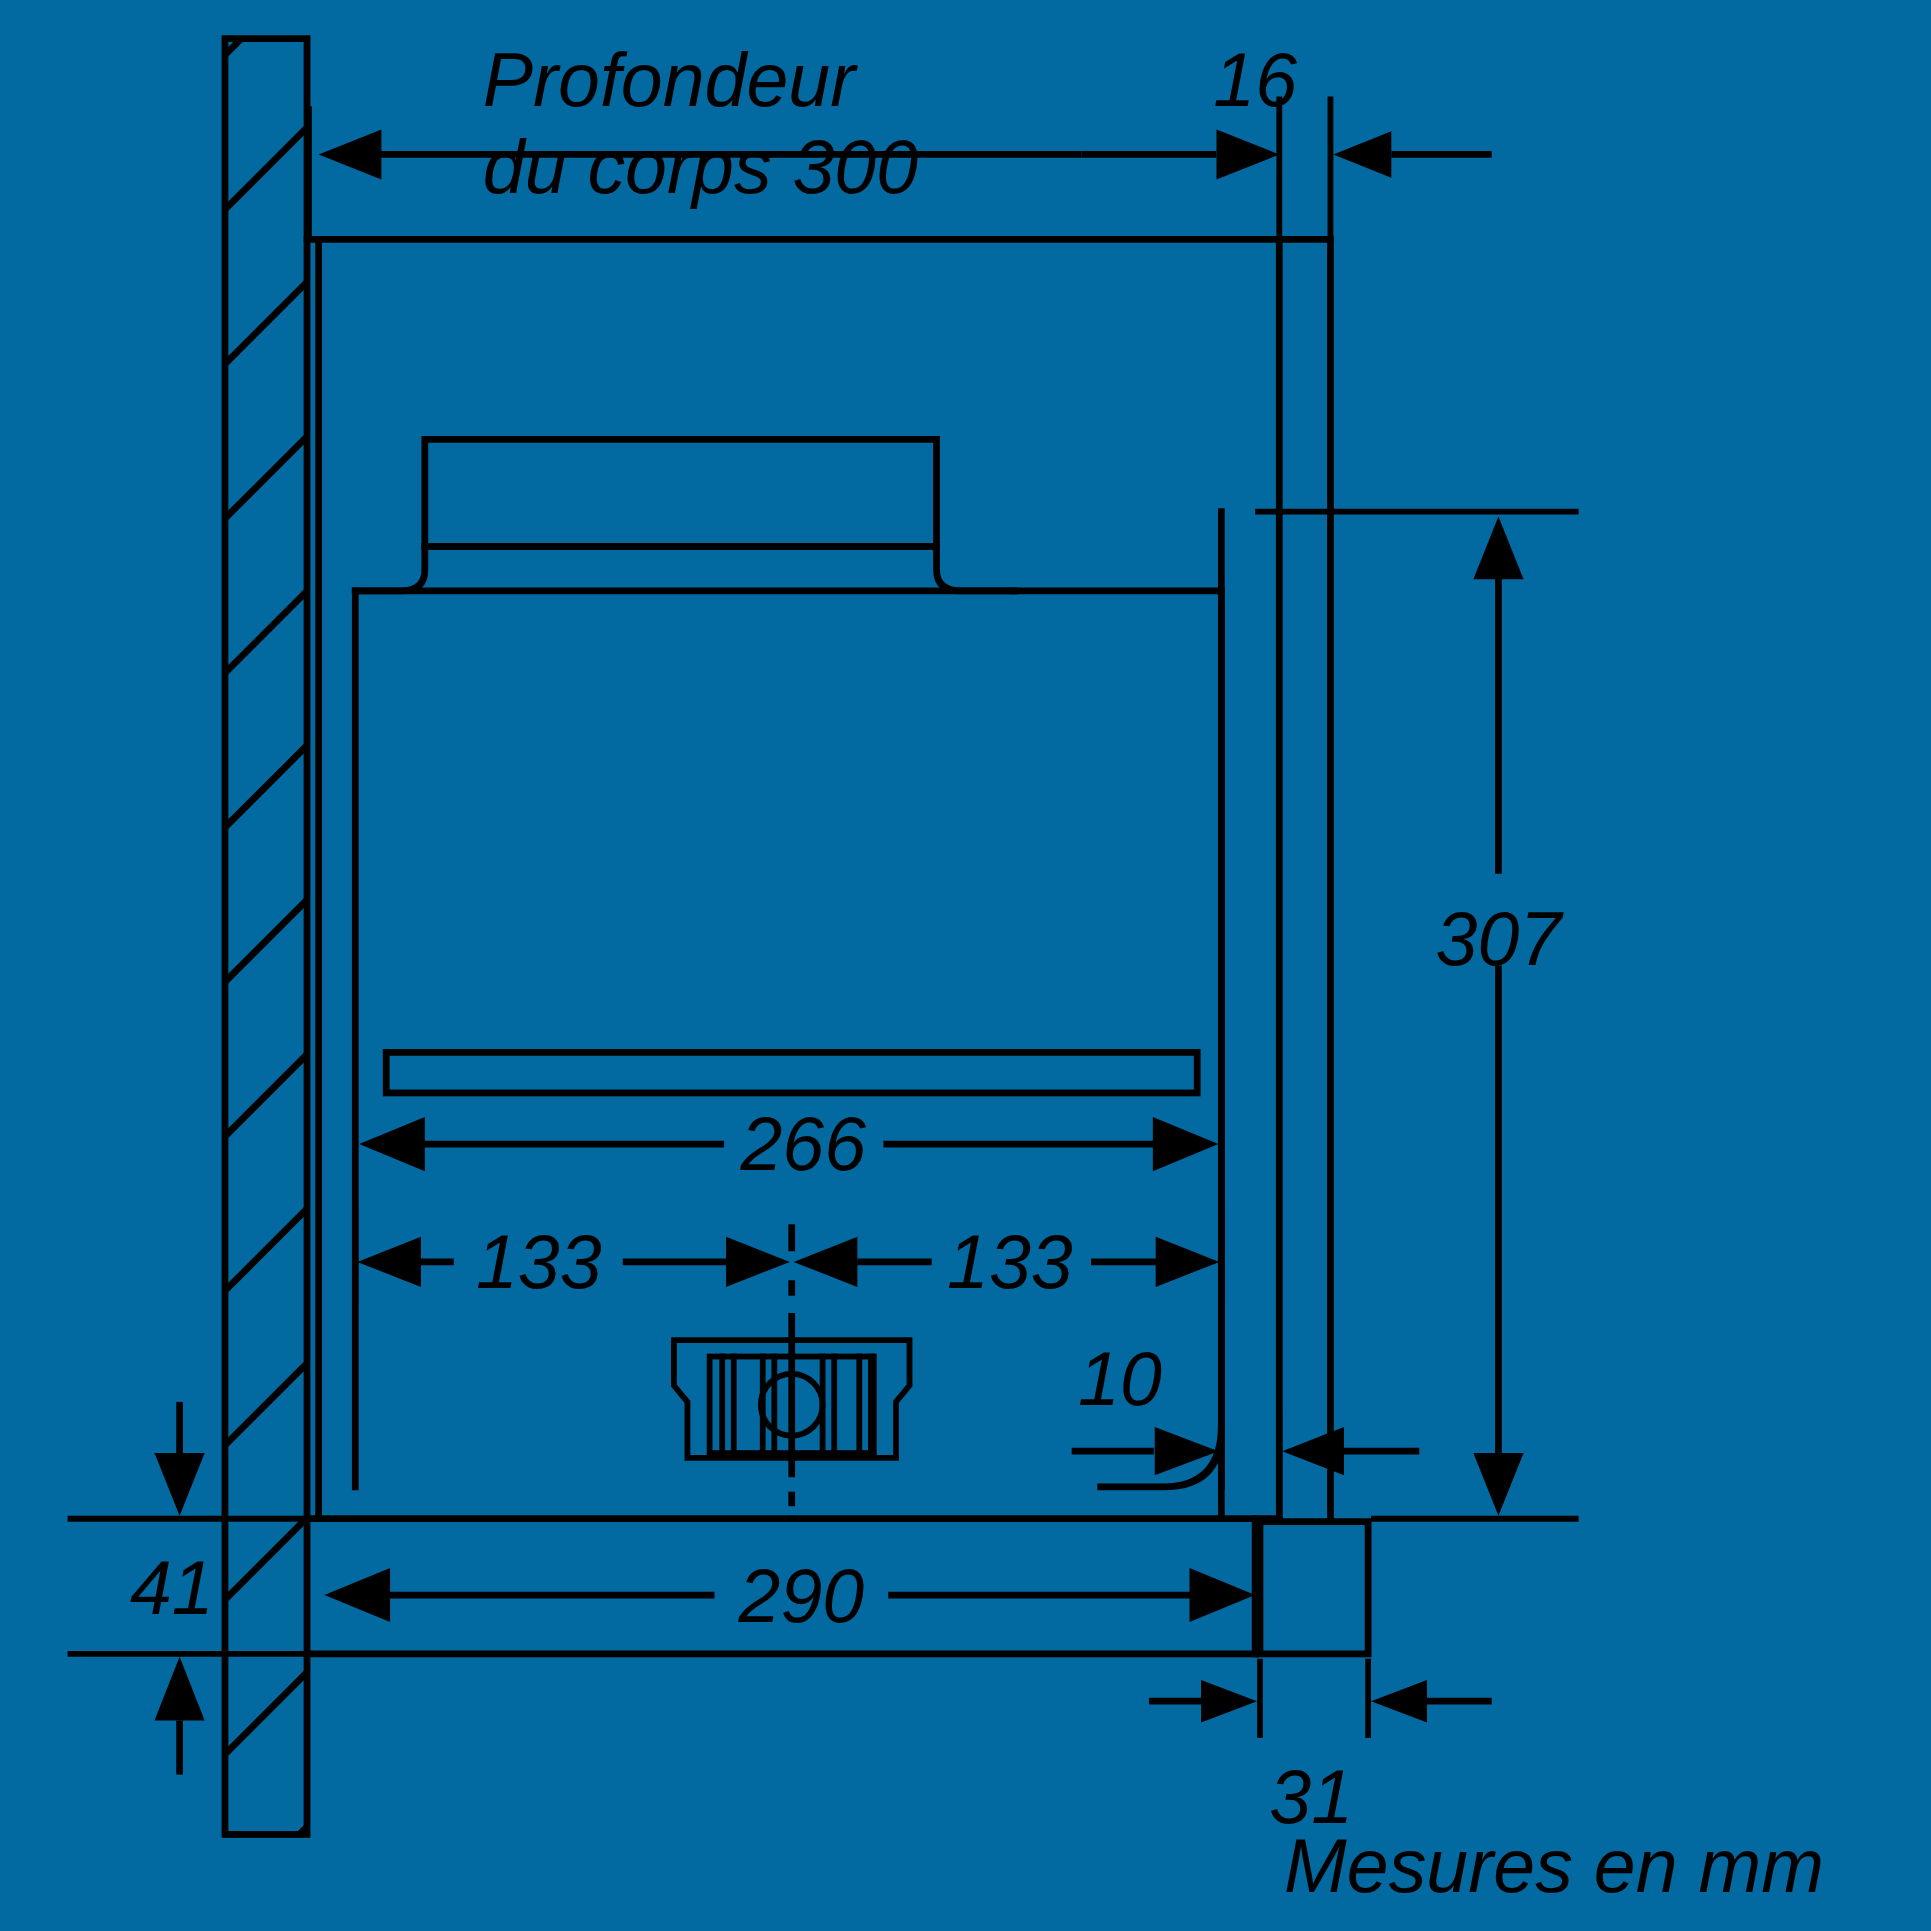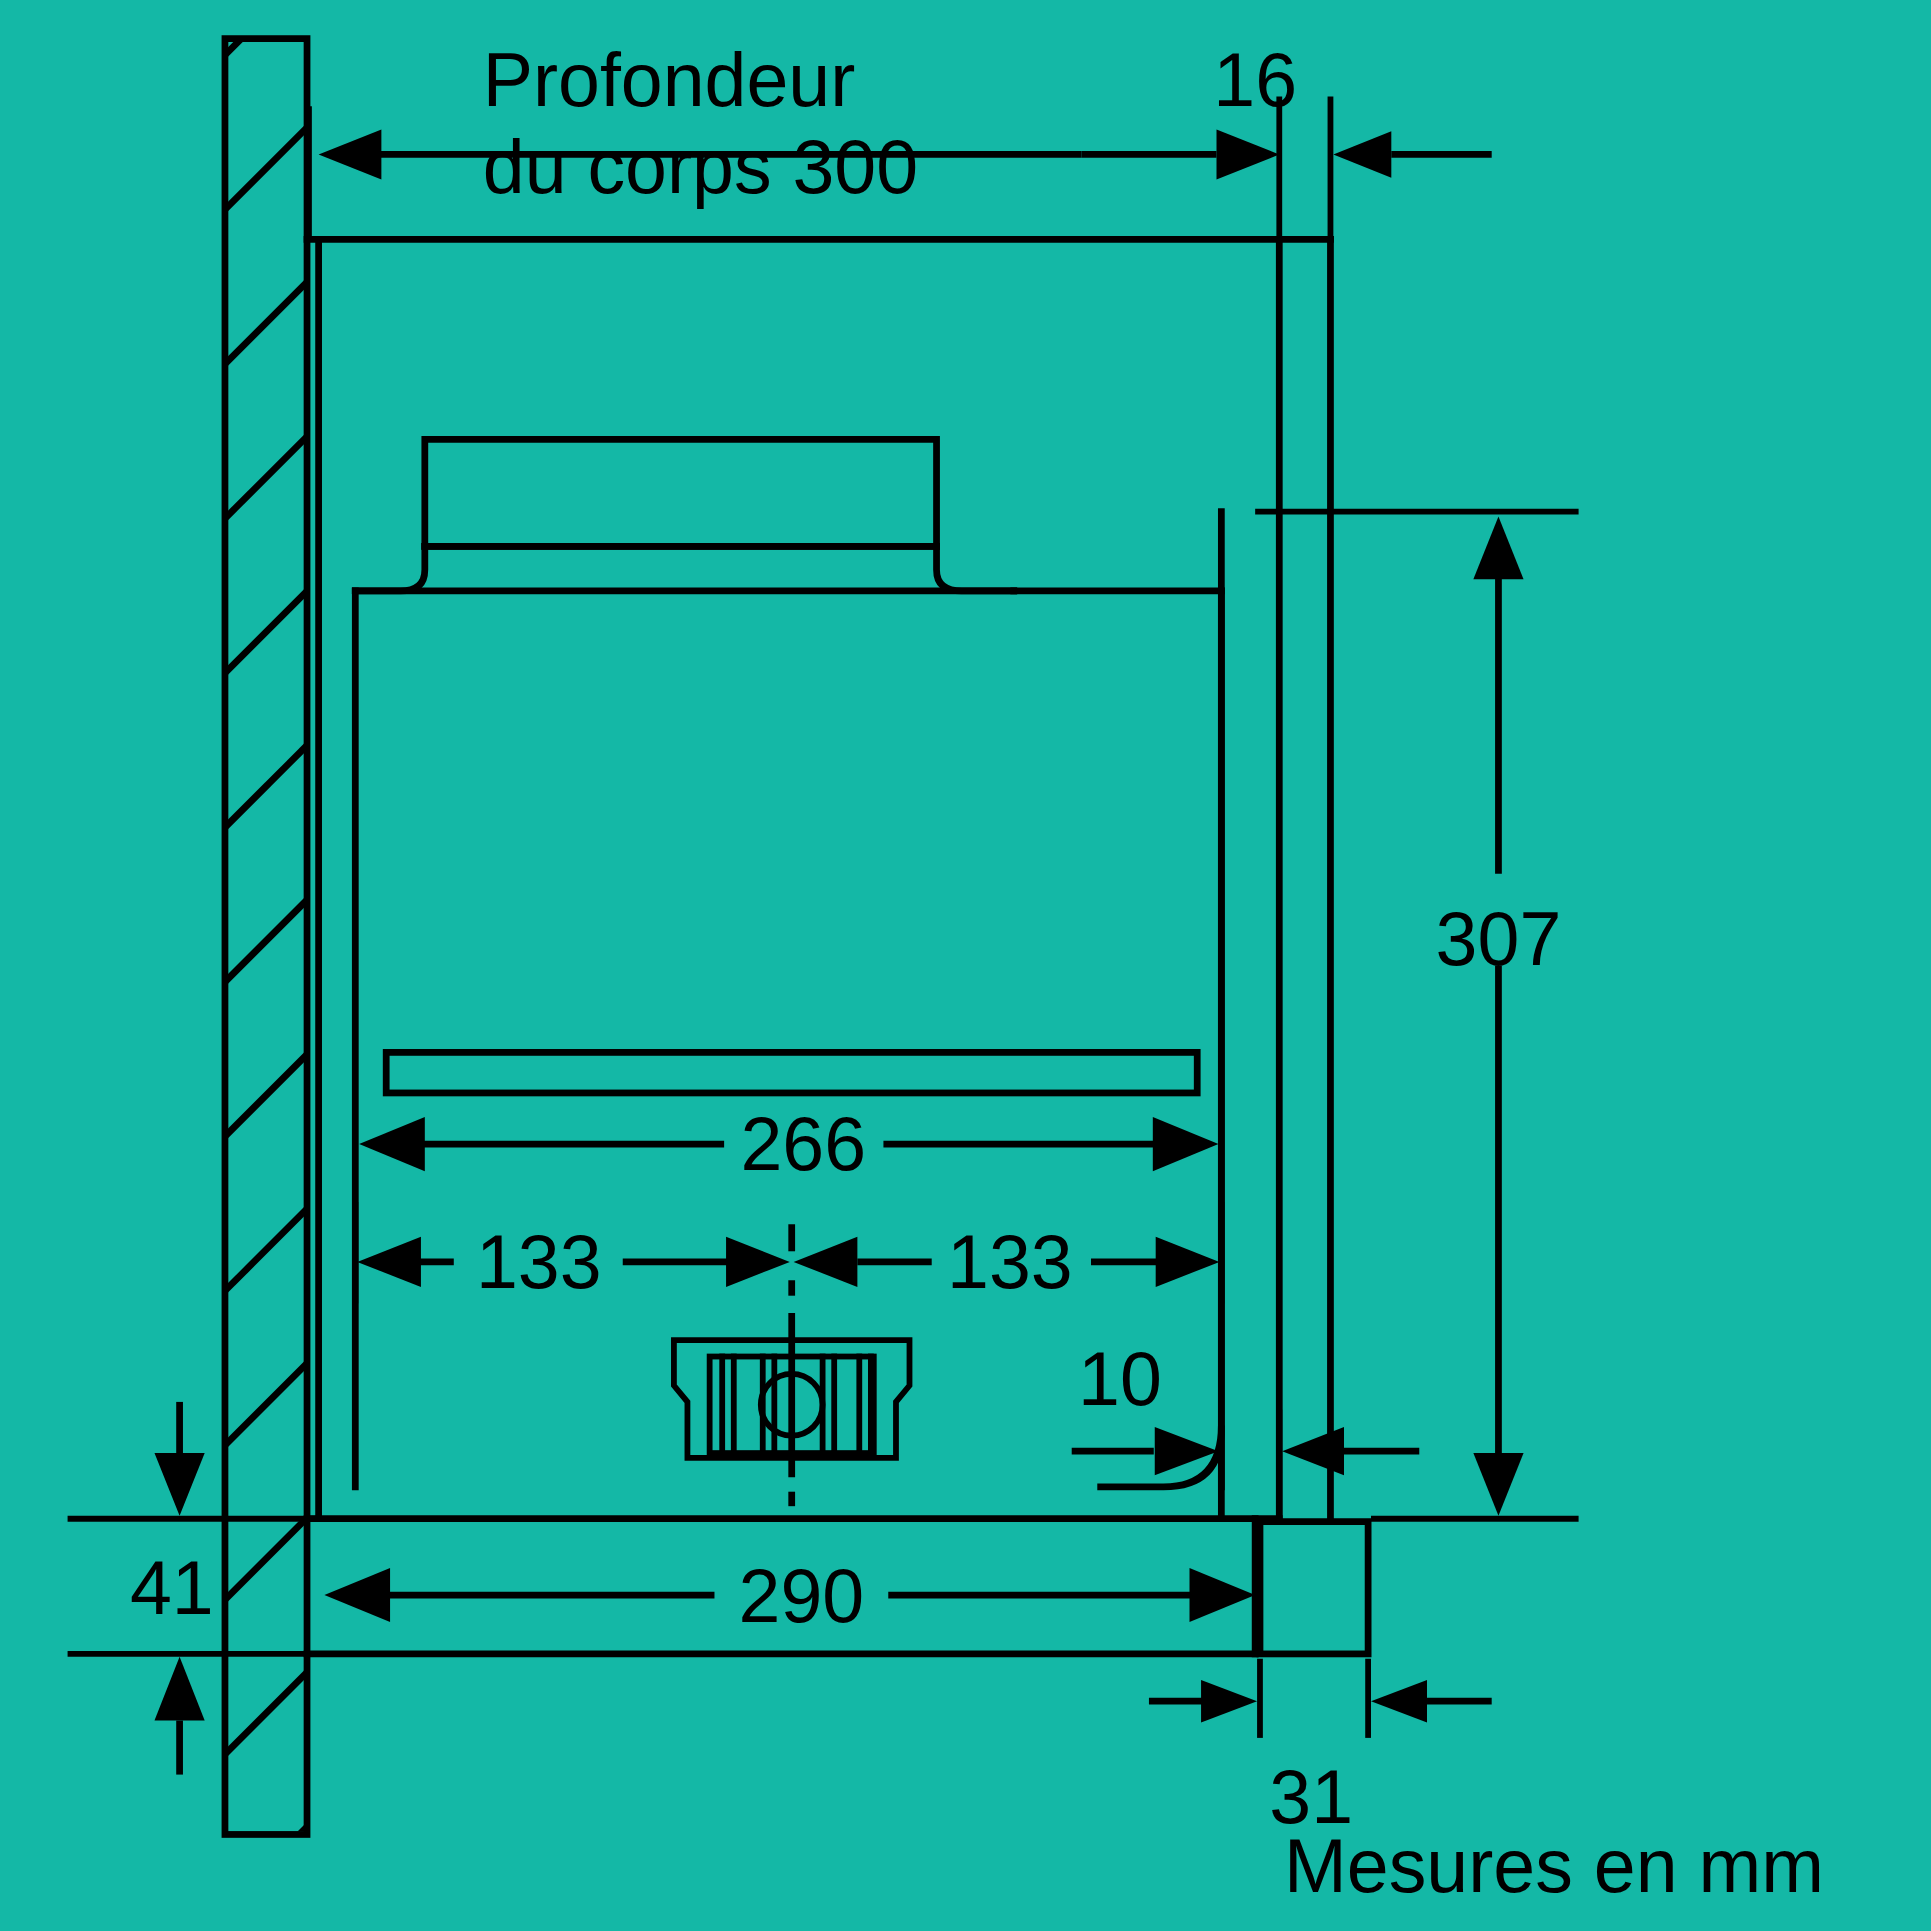--- a/index.html
+++ b/index.html
@@ -11,21 +11,22 @@
   body {
     width: 1931px;
     height: 1931px;
     font-family: "Liberation Sans", sans-serif;
     overflow: hidden;
   }
   #drawing-root {
     position: relative;
     width: 1931px;
     height: 1931px;
-    background: #14b8a6;
+    background: #0369a1;
+    font-style: italic;
   }
   svg.sheet {
     display: block;
     width: 1931px;
     height: 1931px;
   }
   .dim-text {
     font-family: "Liberation Sans", sans-serif;
     font-size: 78px;
     fill: #000000;

